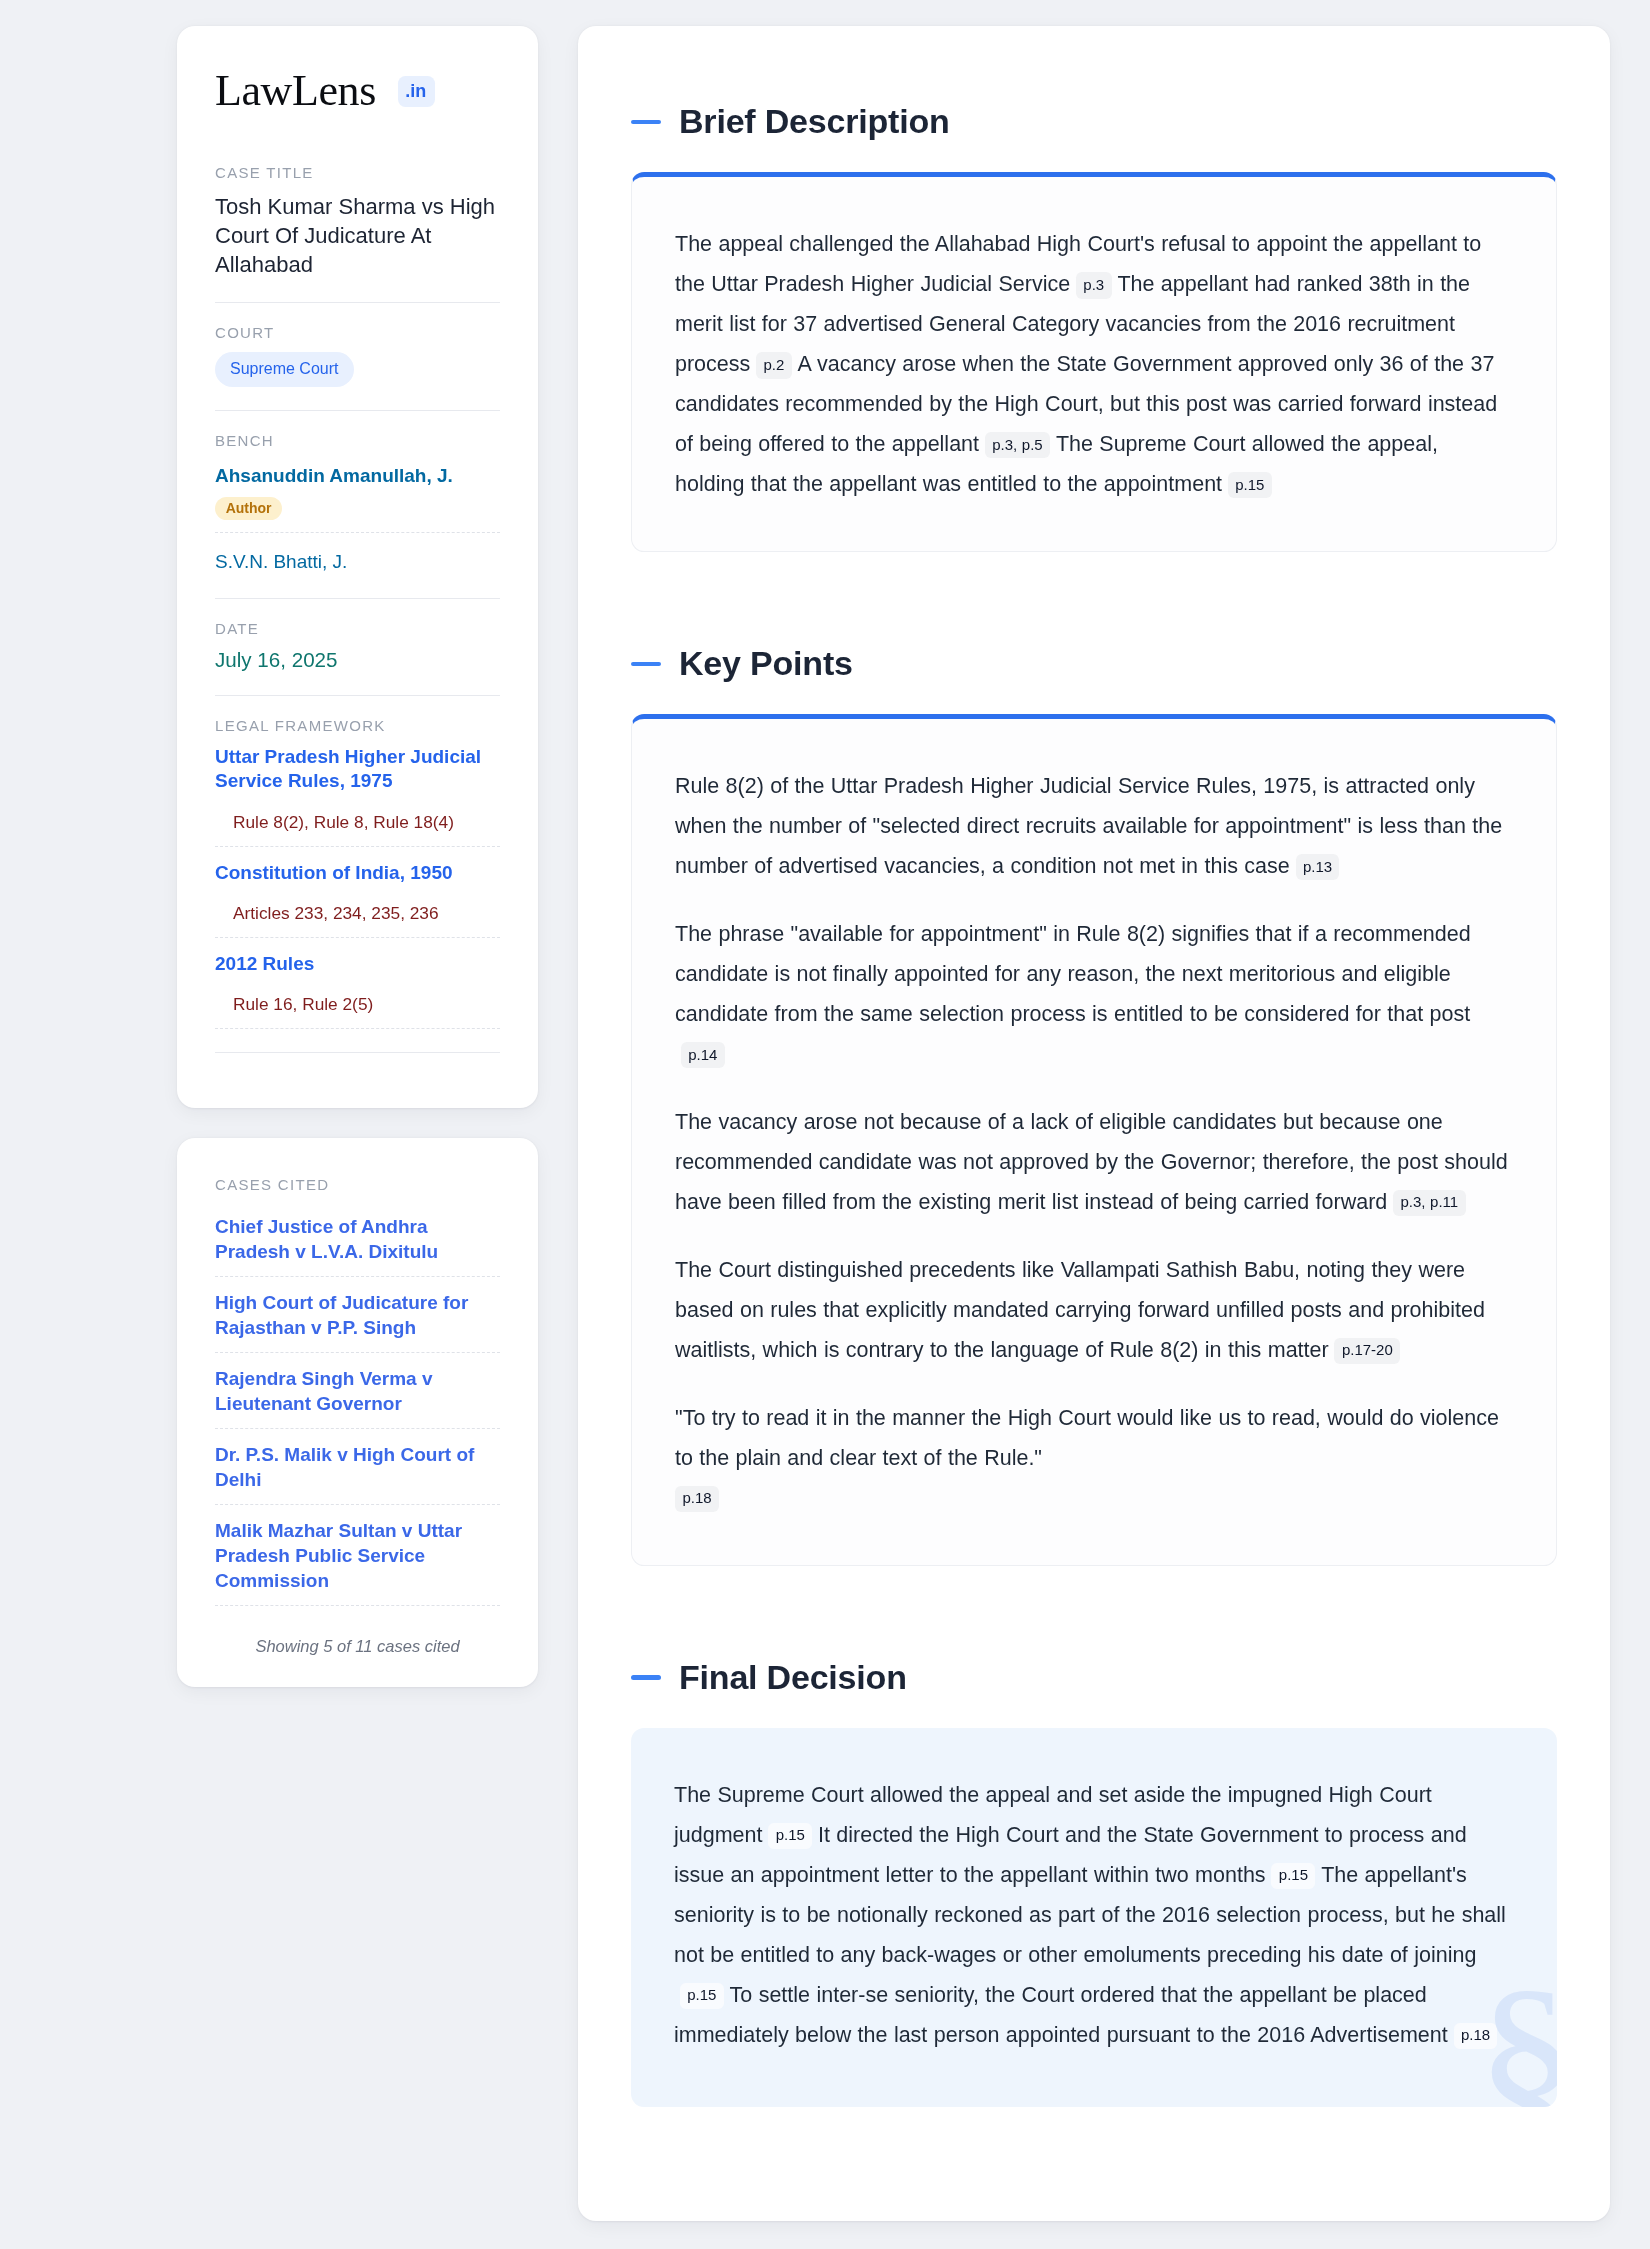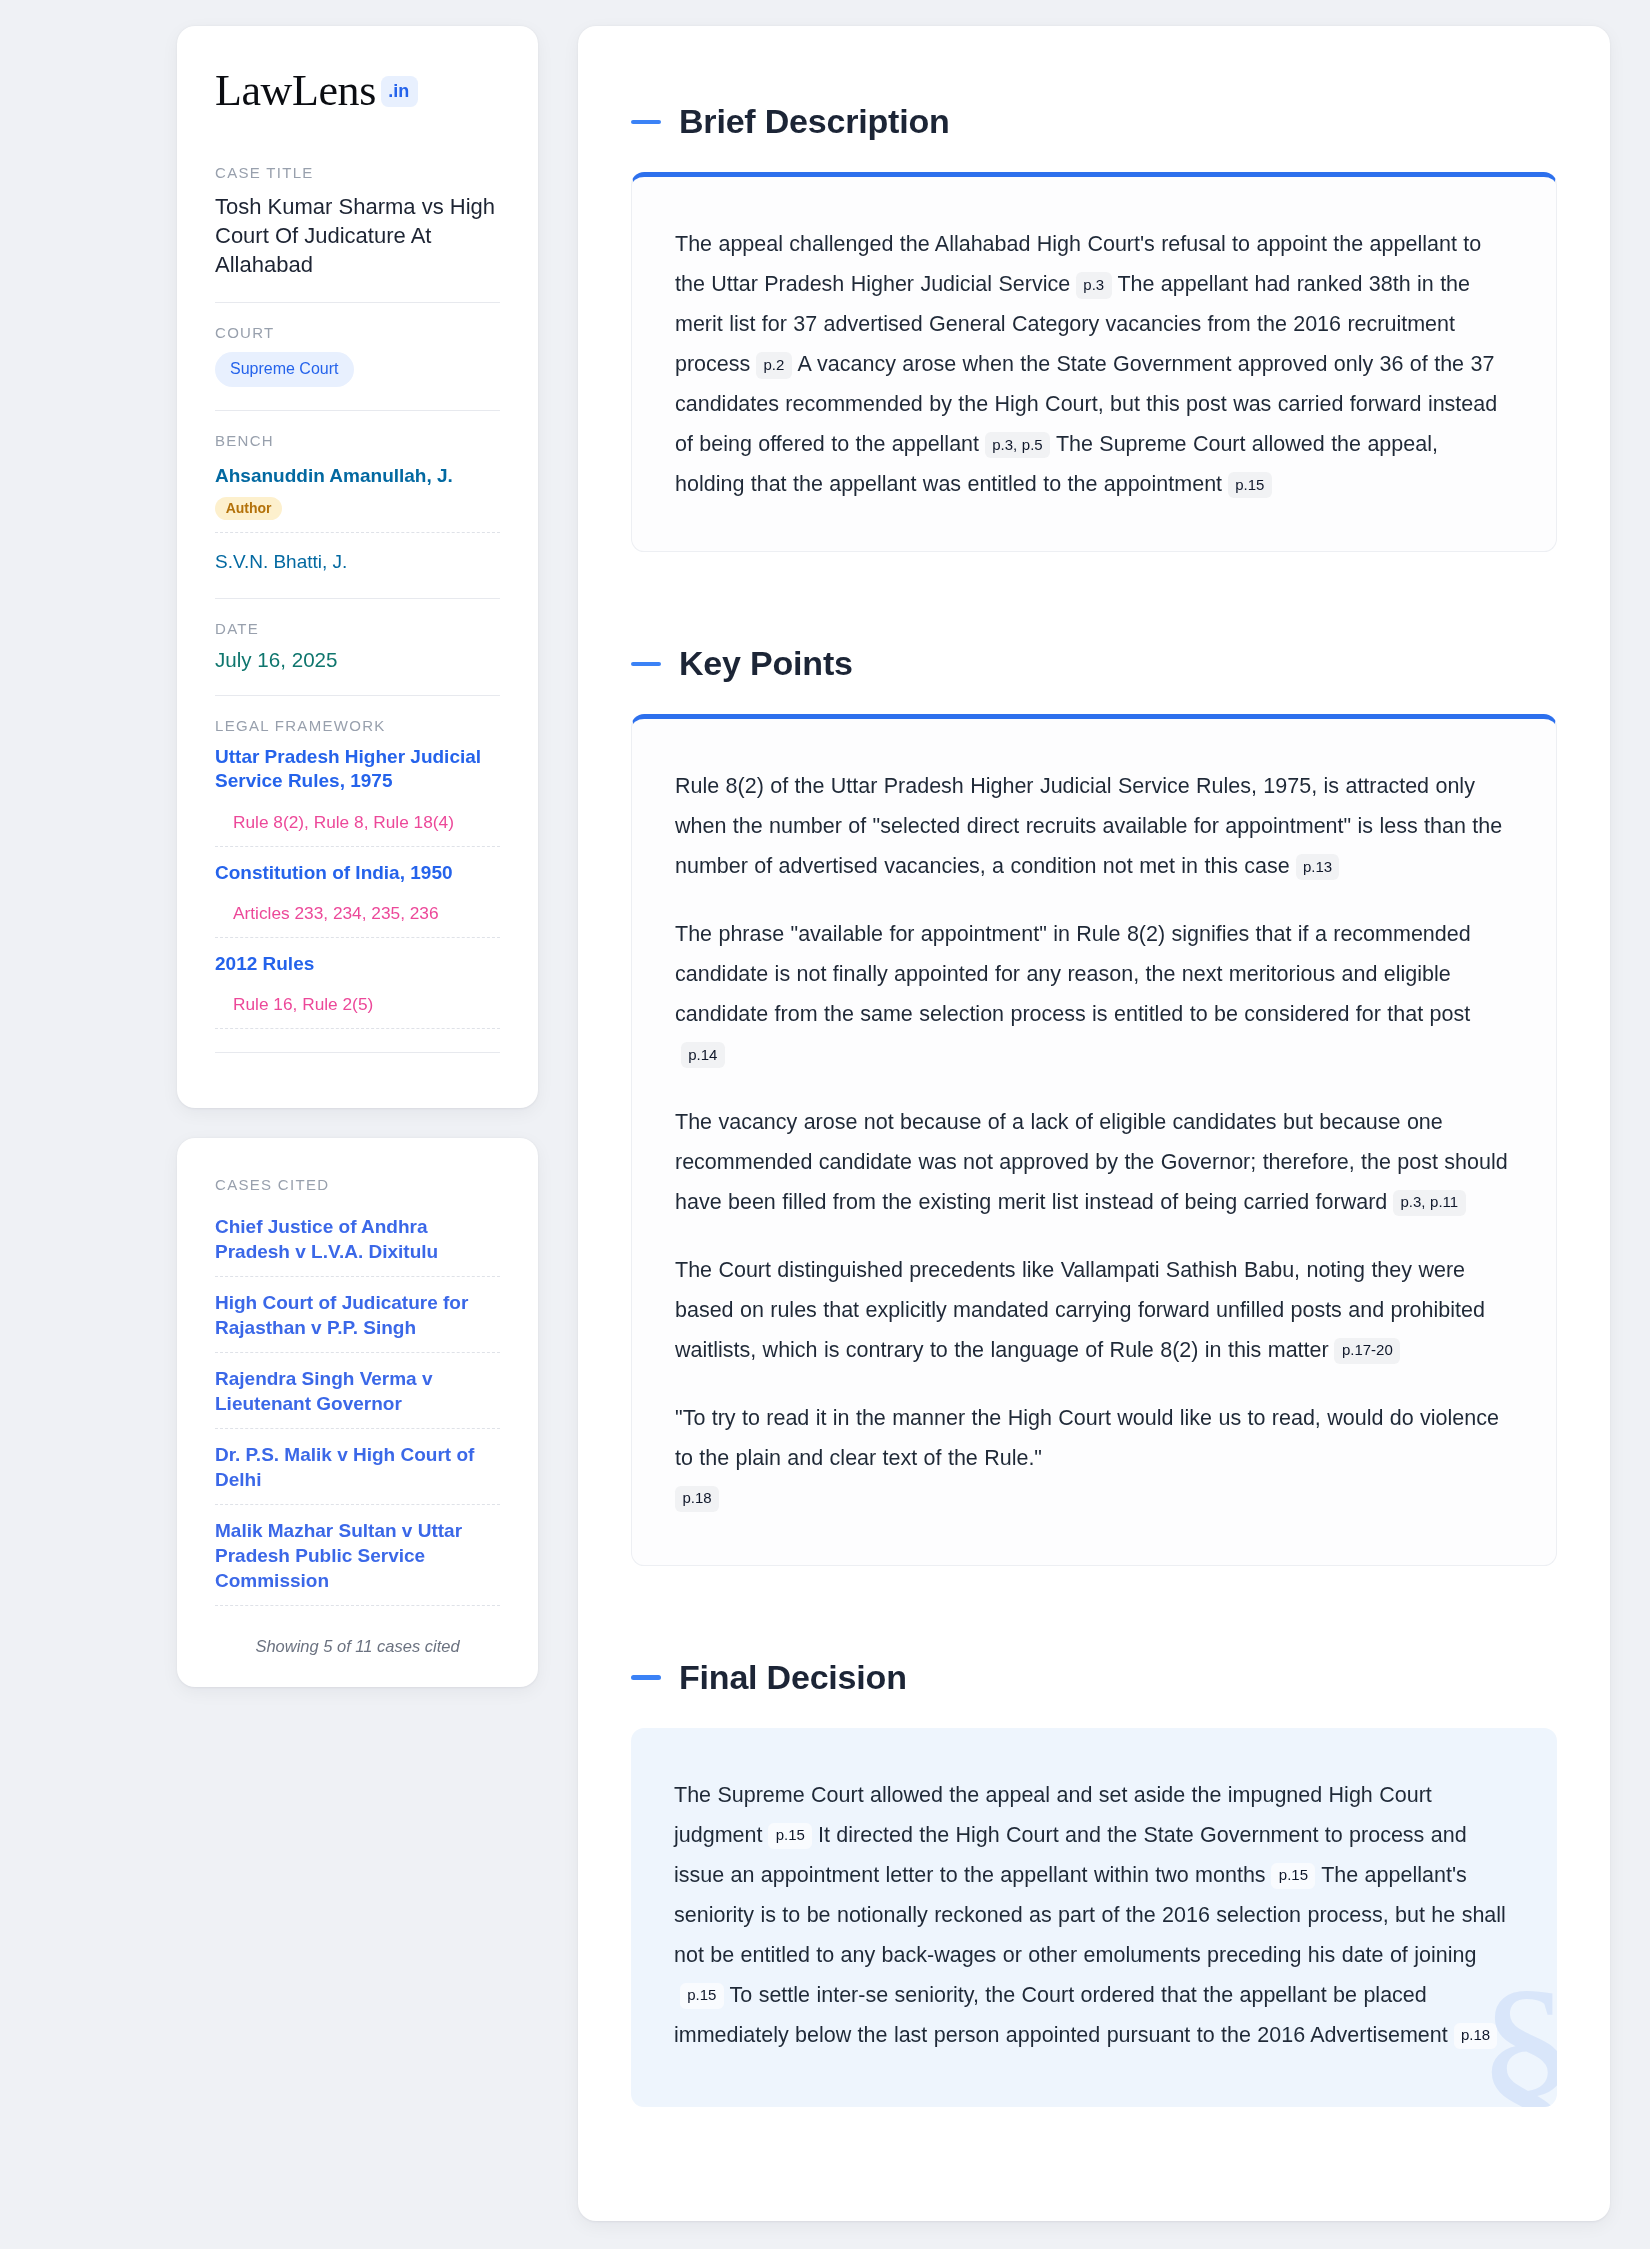--- a/index.html
+++ b/index.html
@@ -35,21 +35,21 @@
     border-radius: 18px;
     box-shadow: 0 0.8px 2.5px rgba(16,24,40,.06), 0 5px 18px rgba(16,24,40,.05);
   }
 
   .info-card { padding: 43px 38px 33px 38px; }
 
   
   .logo-row {
     display: flex;
     align-items: center;
-    gap: 5px;
+    gap: 22px;
     margin-bottom: 51px;
   }
   .logo-word {
     font-family: "Liberation Serif", serif;
     font-size: 44px;
     line-height: 1;
     letter-spacing: -0.4px;
     color: #0b0d12;
   }
   .logo-tld {
@@ -124,21 +124,21 @@
 
   .law-title {
     font-size: 19px;
     line-height: 1.3;
     font-weight: 700;
     color: #2563eb;
     margin-bottom: 18px;
   }
   .law-provisions {
     font-size: 17.3px;
-    color: #ec4899;
+    color: #7f1d1d;
     padding-left: 18px;
     margin-bottom: 13.2px;
   }
 
   .cases-card { padding: 38px 38px 31px 38px; }
   .case-link {
     font-size: 19px;
     line-height: 1.32;
     font-weight: 700;
     color: #3b68e8;

